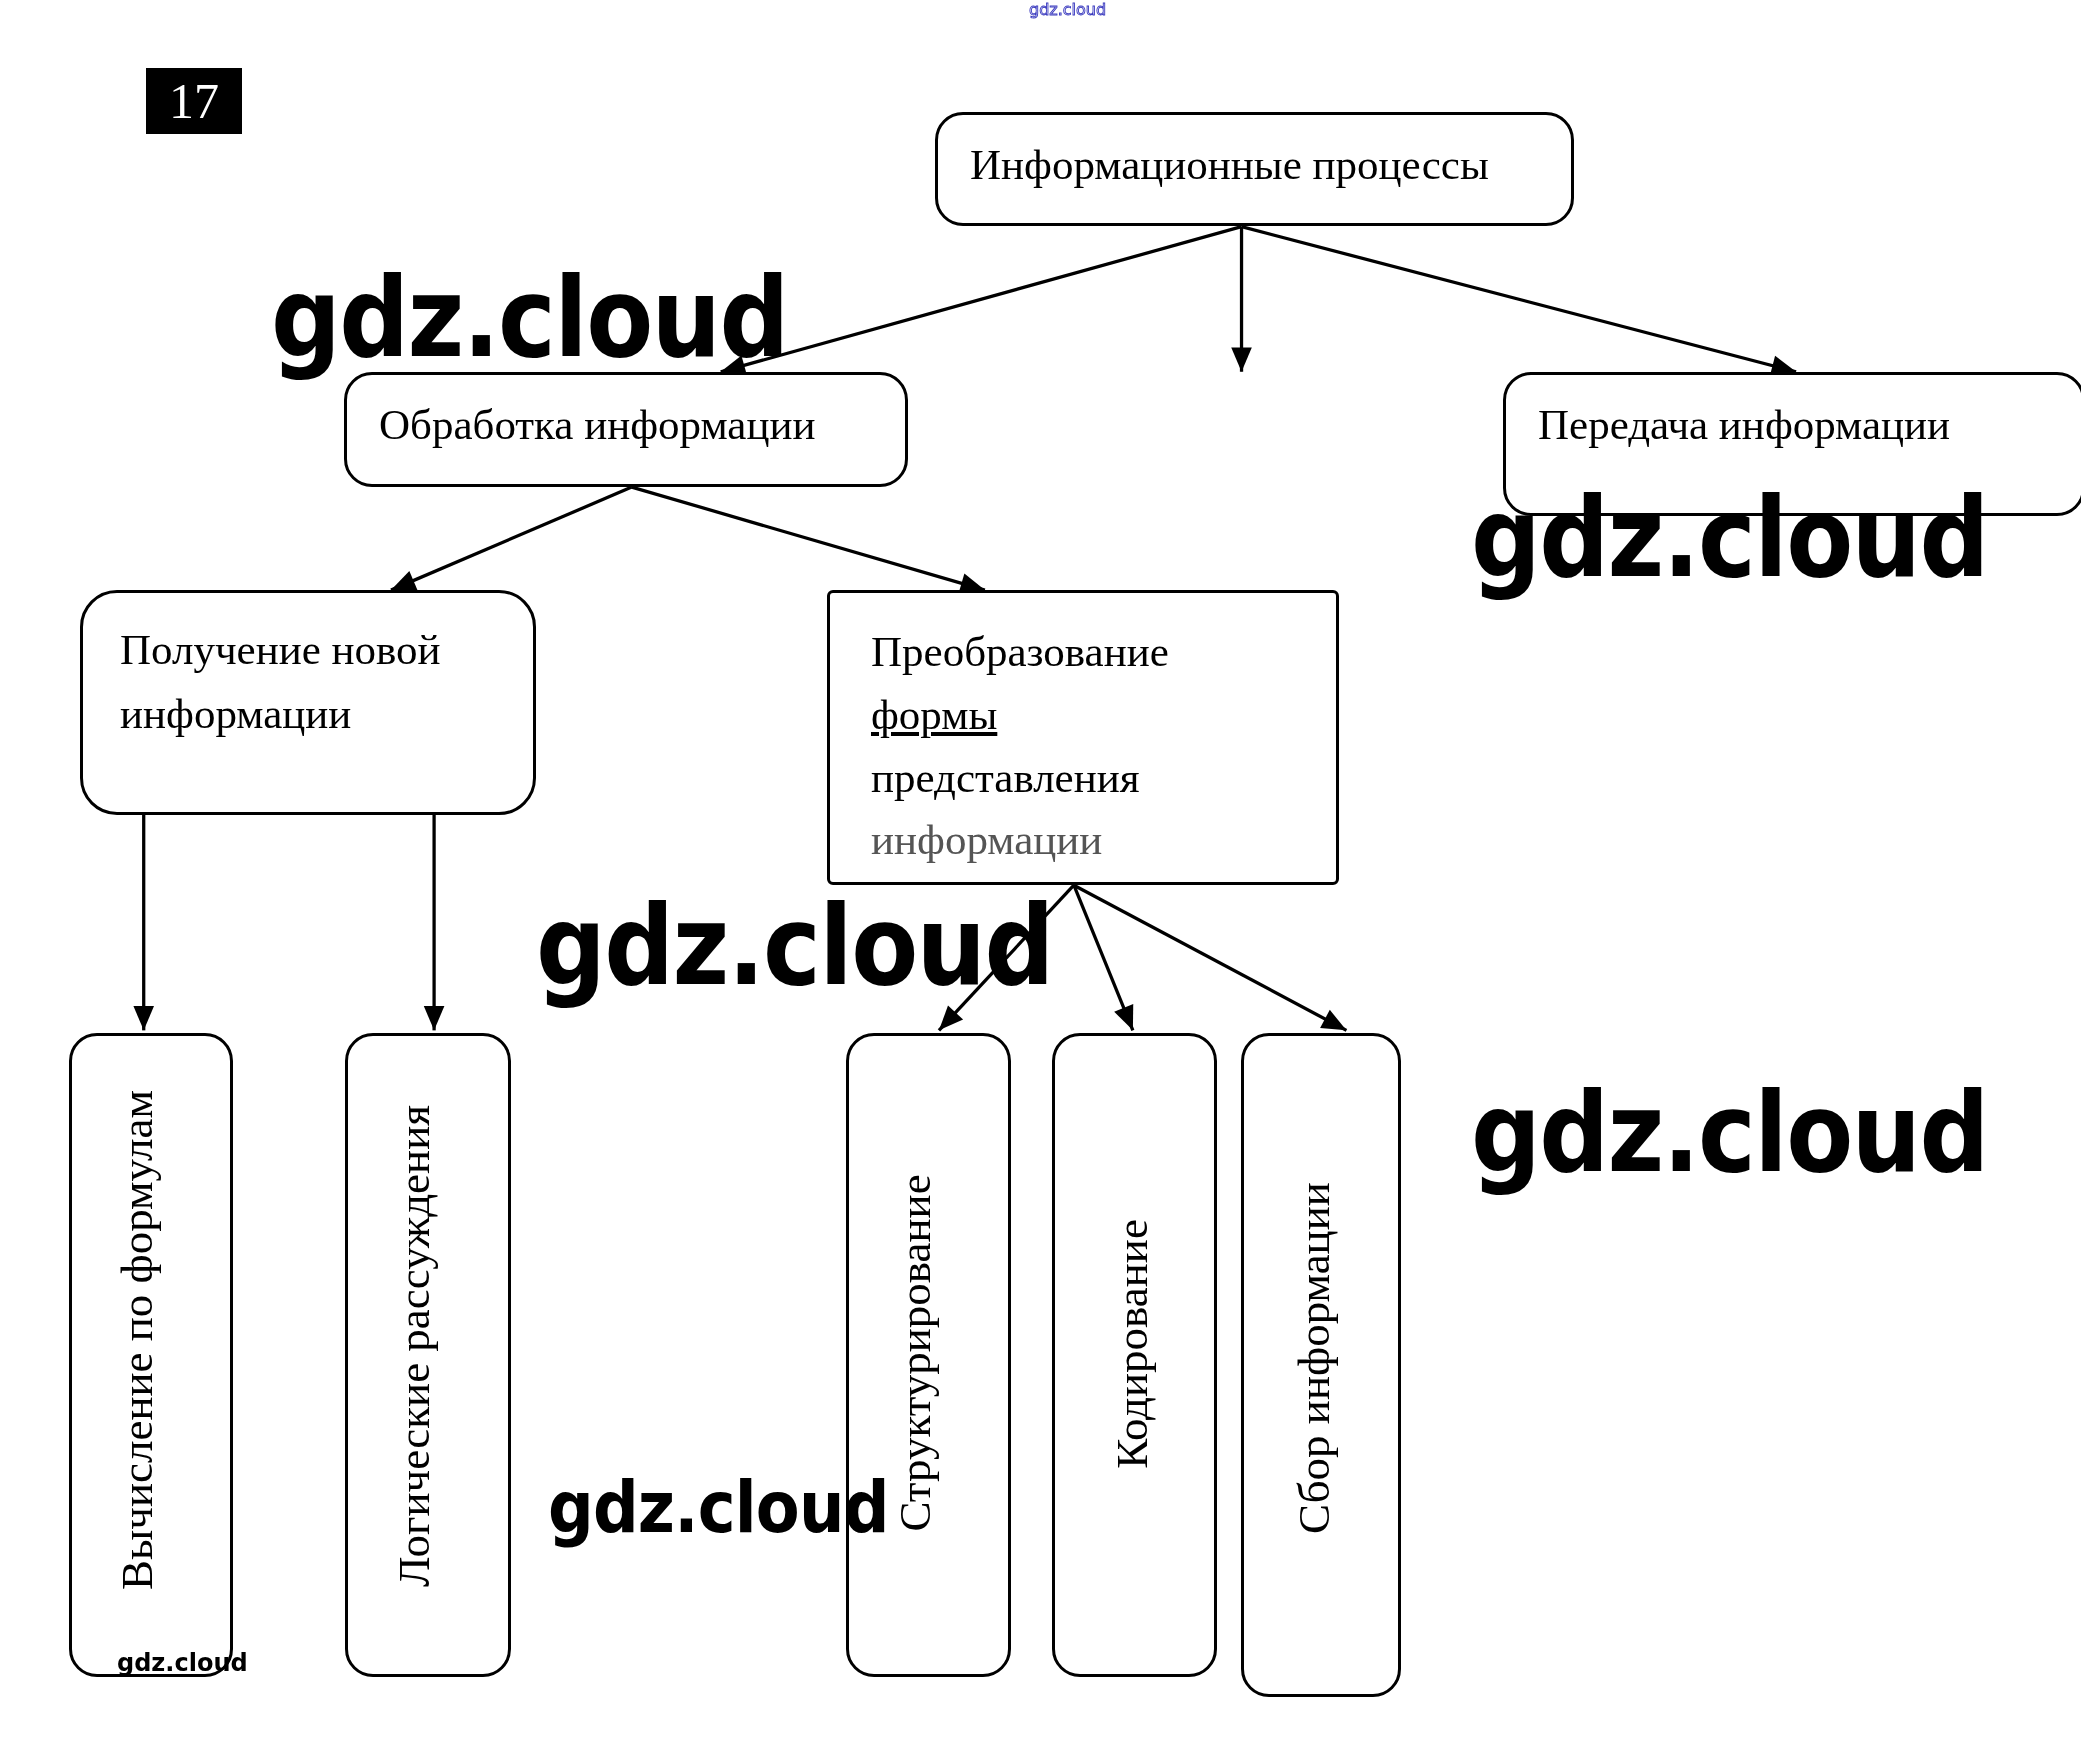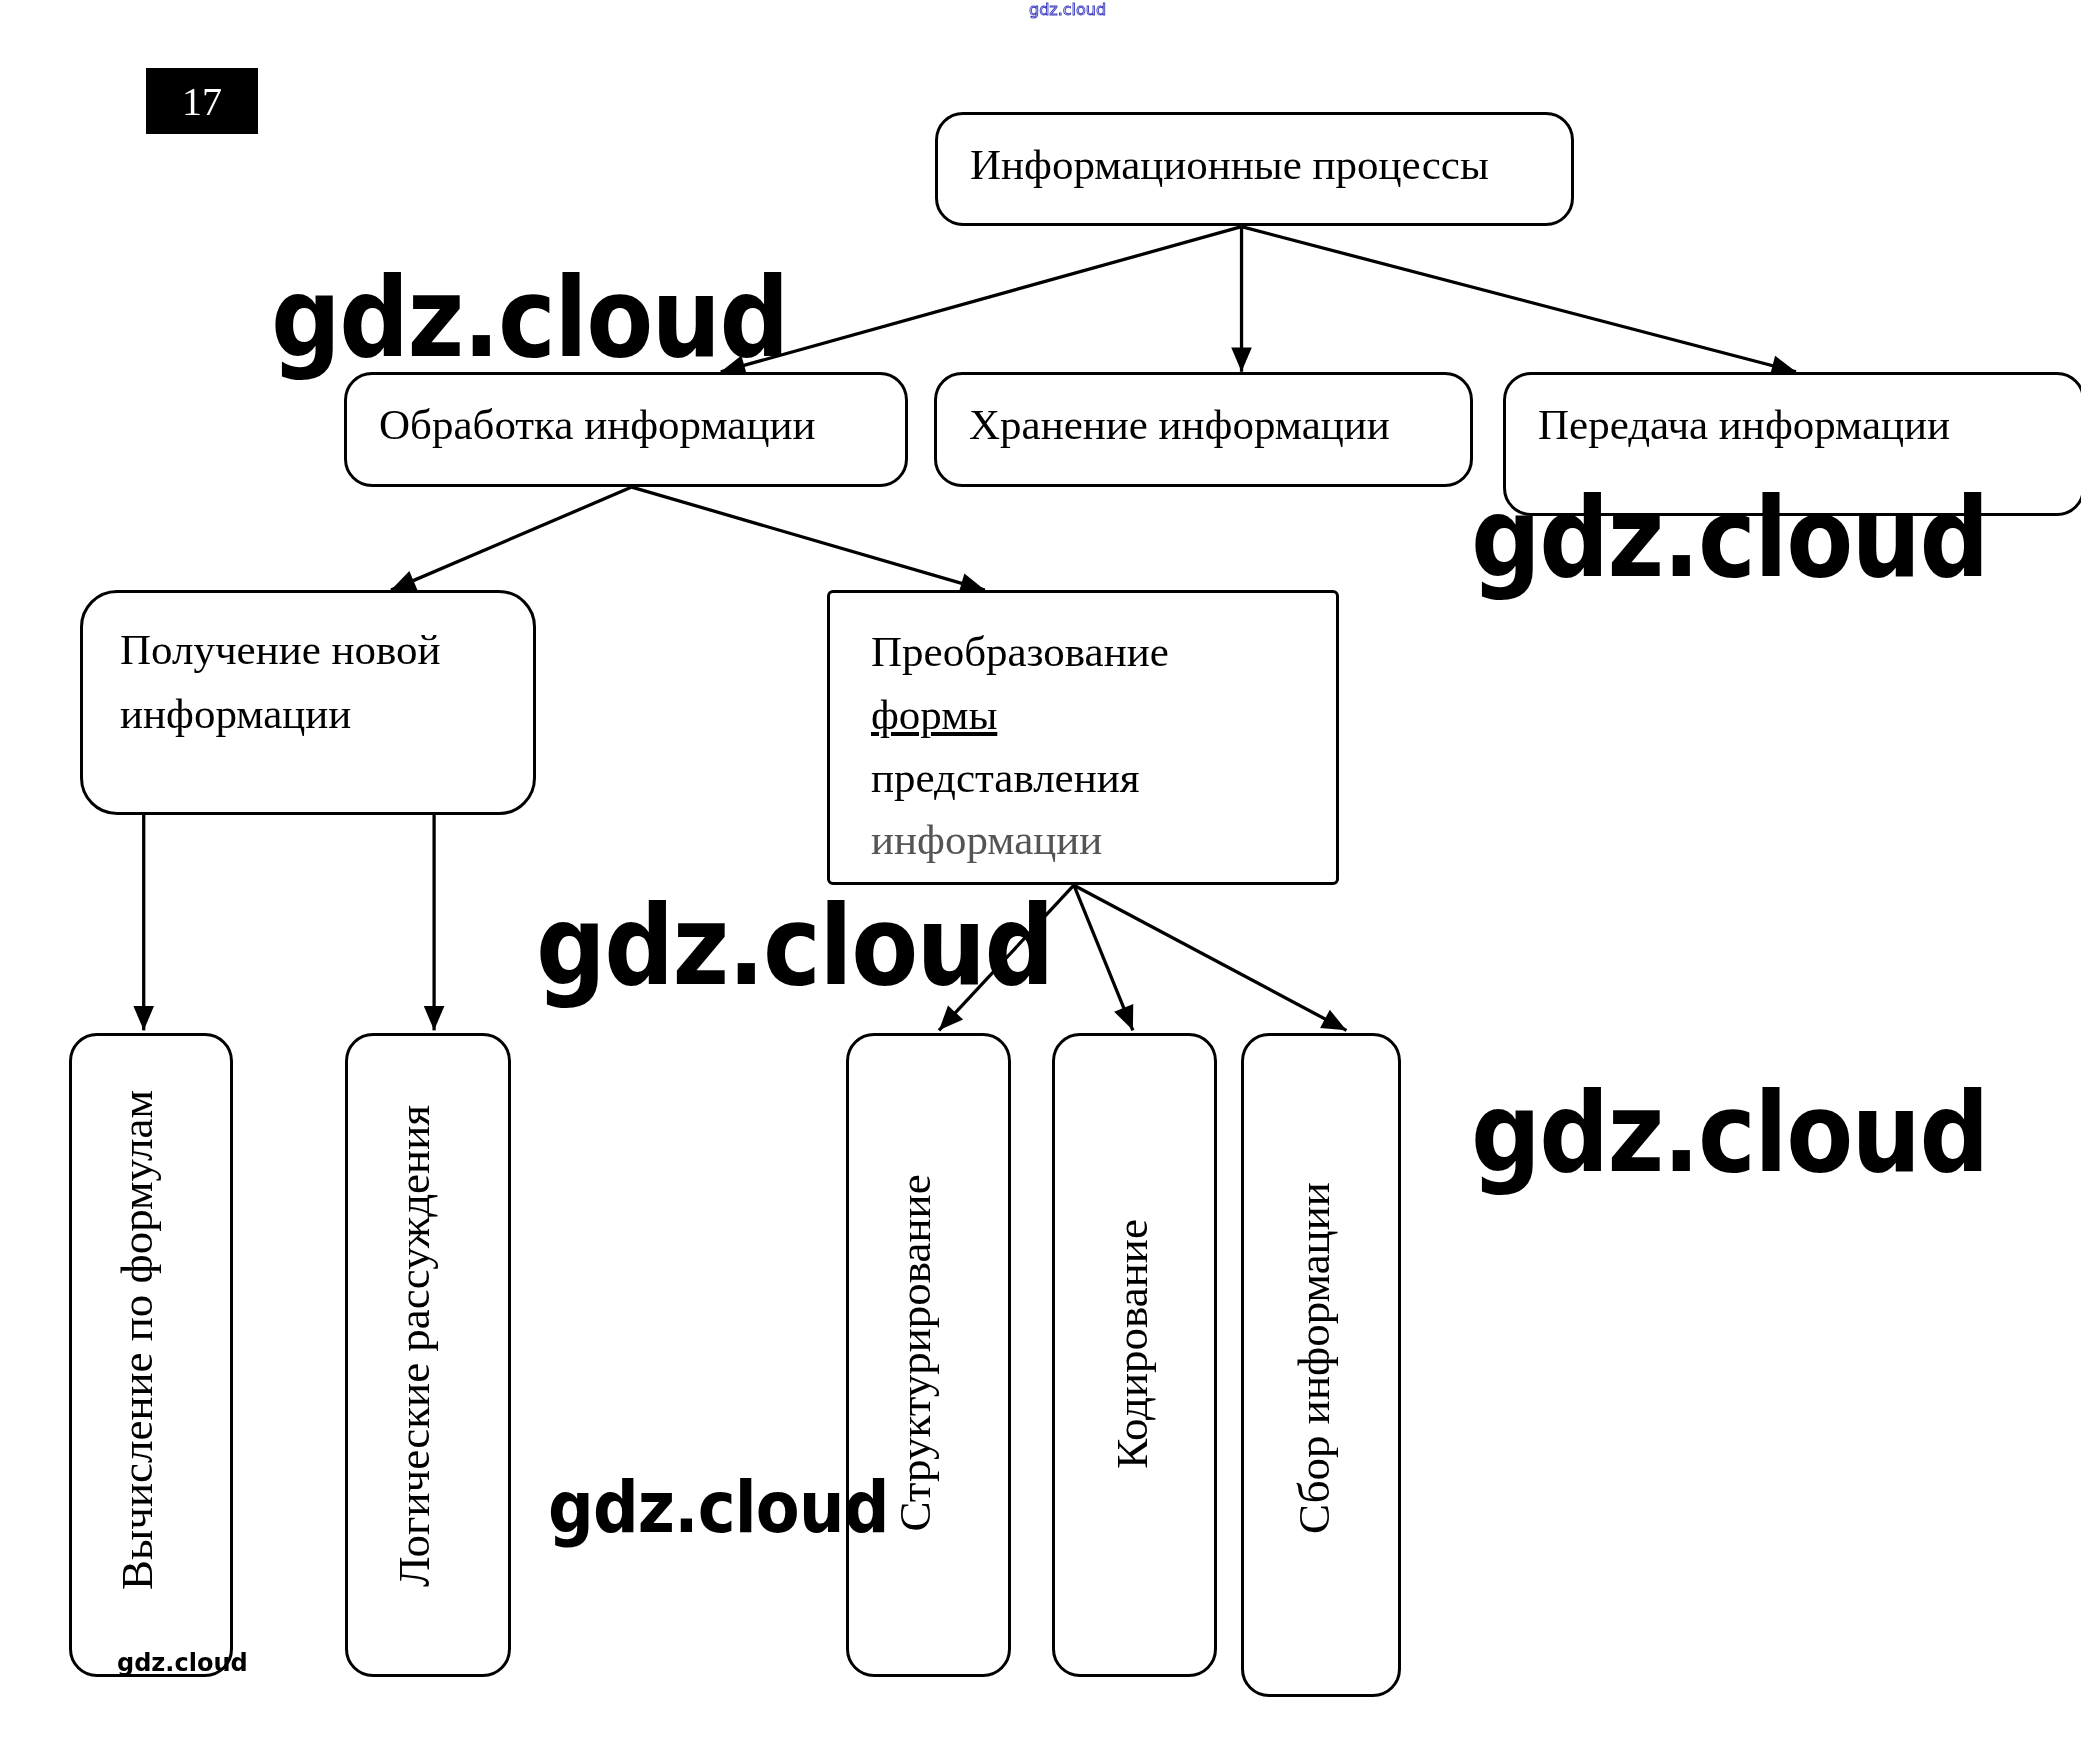--- a/index.html
+++ b/index.html
@@ -11,23 +11,23 @@
     font-family:"Liberation Serif", "DejaVu Serif", serif;
     color:#000; font-size:43px; line-height:1.45;padding-left:37px;
   }
   .box .lbl { position:absolute; white-space:nowrap; }
   .vbox .lbl {
     left:50%; top:50%;
     transform: translate(-50%,-50%) rotate(-90deg);
     font-size:45px;
   }
   .badge {
-    position:absolute; left:130px; top:68px; width:112px; height:66px;
+    position:absolute; left:130px; top:68px; width:96px; height:66px;
     background:#000; color:#fff;
-    font-family:"Liberation Serif", "DejaVu Serif", serif; font-size:40px;
+    font-family:"Liberation Serif", "DejaVu Serif", serif; font-size:50px;
     display:flex; align-items:center; justify-content:center;
   }
   .wm { position:absolute; font-family:"DejaVu Sans", "Liberation Sans", sans-serif; color:#000; white-space:nowrap; letter-spacing:-1.9px; }
   .wm-xl { font-size:111px; font-weight:bold; transform:scaleX(0.88); transform-origin:left top; }
   .wm-m  { font-size:71px; font-weight:bold; transform:scaleX(0.9); transform-origin:left top; letter-spacing:-0.9px; }
   .wm-s  { font-size:24px; font-weight:bold; letter-spacing:0; }
   .wm-top { font-size:16px; color:#fff; -webkit-text-stroke:0.9px #3b3bbf; letter-spacing:0; }
   svg#arrows { position:absolute; left:0; top:0; }
 </style>
 </head>
@@ -71,23 +71,20 @@
       </g>
   </svg>
 
   <div class="box" style="left:919px; top:112px; width:639px; height:114px;">
     <span class="lbl" style="left:32px; top:19px;">Информационные процессы</span>
   </div>
 
   <div class="box" style="left:328px; top:372px; width:564px; height:115px;">
     <span class="lbl" style="left:32px; top:19px;">Обработка информации</span>
   </div>
-  <div class="box" style="left:918px; top:372px; width:539px; height:115px;">
-    <span class="lbl" style="left:32px; top:19px;">Хранение информации</span>
-  </div>
   <div class="box" style="left:1487px; top:372px; width:582px; height:144px;">
     <span class="lbl" style="left:32px; top:19px;">Передача информации</span>
   </div>
 
   <div class="box" style="left:64px; top:590px; width:456px; height:225px; border-radius:37px;">
     <span class="lbl" style="left:37px; top:26px;">Получение новой</span>
     <span class="lbl" style="left:37px; top:90px;">информации</span>
   </div>
   <div class="box" style="left:811px; top:590px; width:512px; height:295px; border-radius:6px;">
     <span class="lbl" style="left:41px; top:28px;">Преобразование</span>

